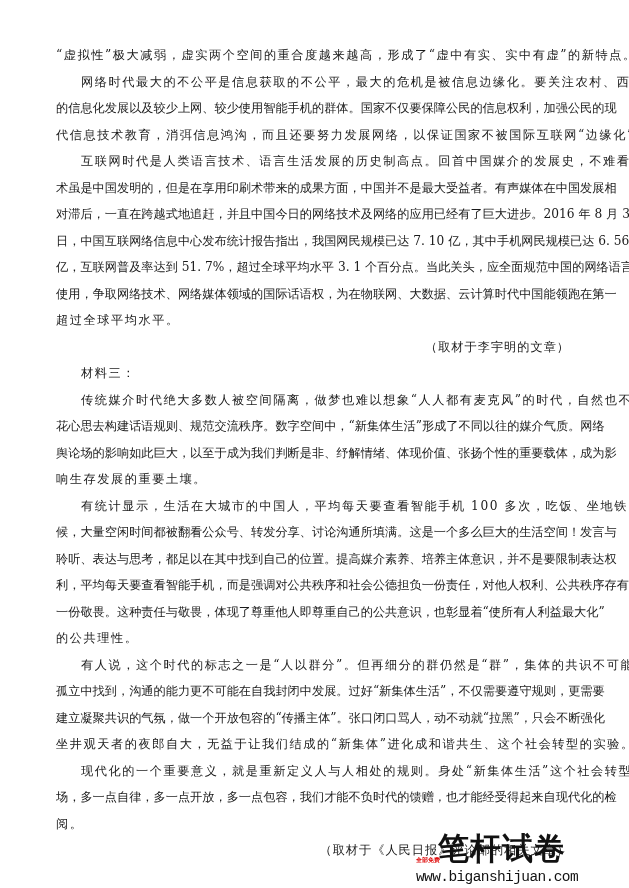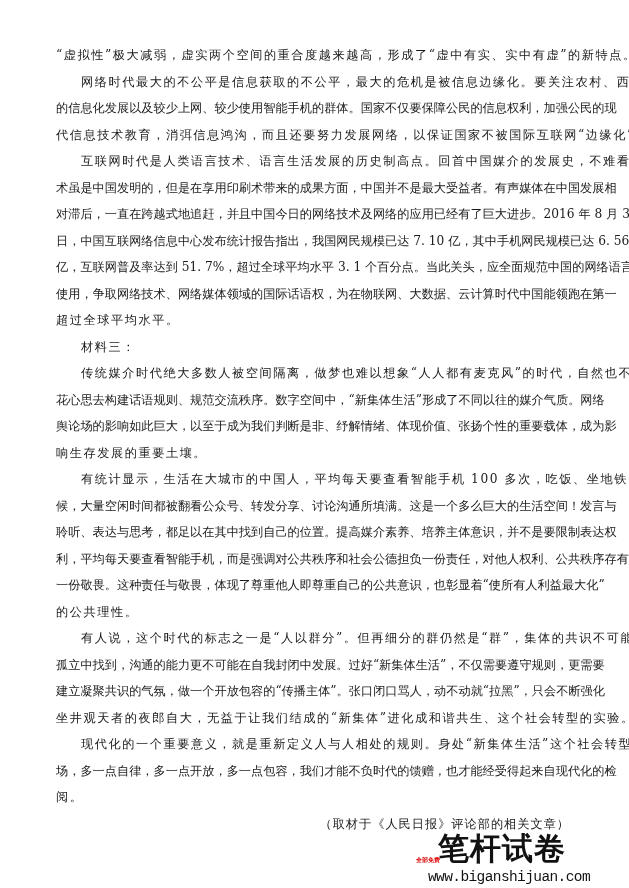--- a/index.html
+++ b/index.html
@@ -9,38 +9,39 @@
   .line { height:26.5px; line-height:26.5px; font-size:12.2px; white-space:nowrap;
           letter-spacing:1.55px; overflow:visible; }
   .indent { padding-left:25px; }
   .right { text-align:right; letter-spacing:1px; }
   .justify { text-align:justify; text-align-last:justify; letter-spacing:0; }
   .watermark { position:absolute; left:416px; top:822px; width:160px; height:56px;margin-top:12px; }
   .wm-title { position:absolute; left:22px; top:-4px; font-family:"DejaVu Sans","Liberation Sans",sans-serif;
               font-size:31px; font-weight:bold; color:#111; letter-spacing:1px; line-height:36px; }
   .wm-tag { position:absolute; left:0px; top:22px; font-family:"DejaVu Sans","Liberation Sans",sans-serif;
             font-size:6px; color:#e01010; font-weight:bold; }
-  .wm-url { position:absolute; left:12px; top:34px; font-family:"Liberation Mono","DejaVu Sans Mono",monospace;
+  .wm-url { position:absolute; left:0px; top:34px; font-family:"Liberation Mono","DejaVu Sans Mono",monospace;
             font-size:14.5px; color:#111; letter-spacing:-0.6px; line-height:18px; }
 </style>
 </head>
 <body>
 
 <div class="page">
   <div class="line">“虚拟性”极大减弱，虚实两个空间的重合度越来越高，形成了“虚中有实、实中有虚”的新特点。</div>
   <div class="line indent">网络时代最大的不公平是信息获取的不公平，最大的危机是被信息边缘化。要关注农村、西部等地区</div>
   <div class="line justify">的信息化发展以及较少上网、较少使用智能手机的群体。国家不仅要保障公民的信息权利，加强公民的现</div>
   <div class="line">代信息技术教育，消弭信息鸿沟，而且还要努力发展网络，以保证国家不被国际互联网“边缘化”。</div>
   <div class="line indent">互联网时代是人类语言技术、语言生活发展的历史制高点。回首中国媒介的发展史，不难看出，印刷</div>
   <div class="line justify">术虽是中国发明的，但是在享用印刷术带来的成果方面，中国并不是最大受益者。有声媒体在中国发展相</div>
   <div class="line justify">对滞后，一直在跨越式地追赶，并且中国今日的网络技术及网络的应用已经有了巨大进步。2016 年 8 月 3</div>
   <div class="line justify">日，中国互联网络信息中心发布统计报告指出，我国网民规模已达 7. 10 亿，其中手机网民规模已达 6. 56</div>
   <div class="line justify">亿，互联网普及率达到 51. 7%，超过全球平均水平 3. 1 个百分点。当此关头，应全面规范中国的网络语言</div>
   <div class="line justify">使用，争取网络技术、网络媒体领域的国际话语权，为在物联网、大数据、云计算时代中国能领跑在第一</div>
   <div class="line">超过全球平均水平。</div>
+  <div class="line right">（取材于李宇明的文章）</div>
   <div class="line indent">材料三：</div>
   <div class="line indent">传统媒介时代绝大多数人被空间隔离，做梦也难以想象“人人都有麦克风”的时代，自然也不需要太</div>
   <div class="line justify">花心思去构建话语规则、规范交流秩序。数字空间中，“新集体生活”形成了不同以往的媒介气质。网络</div>
   <div class="line justify">舆论场的影响如此巨大，以至于成为我们判断是非、纾解情绪、体现价值、张扬个性的重要载体，成为影</div>
   <div class="line">响生存发展的重要土壤。</div>
   <div class="line indent">有统计显示，生活在大城市的中国人，平均每天要查看智能手机 100 多次，吃饭、坐地铁、聚会、等</div>
   <div class="line justify">候，大量空闲时间都被翻看公众号、转发分享、讨论沟通所填满。这是一个多么巨大的生活空间！发言与</div>
   <div class="line justify">聆听、表达与思考，都足以在其中找到自己的位置。提高媒介素养、培养主体意识，并不是要限制表达权</div>
   <div class="line justify">利，平均每天要查看智能手机，而是强调对公共秩序和社会公德担负一份责任，对他人权利、公共秩序存有</div>
   <div class="line justify">一份敬畏。这种责任与敬畏，体现了尊重他人即尊重自己的公共意识，也彰显着“使所有人利益最大化”</div>

